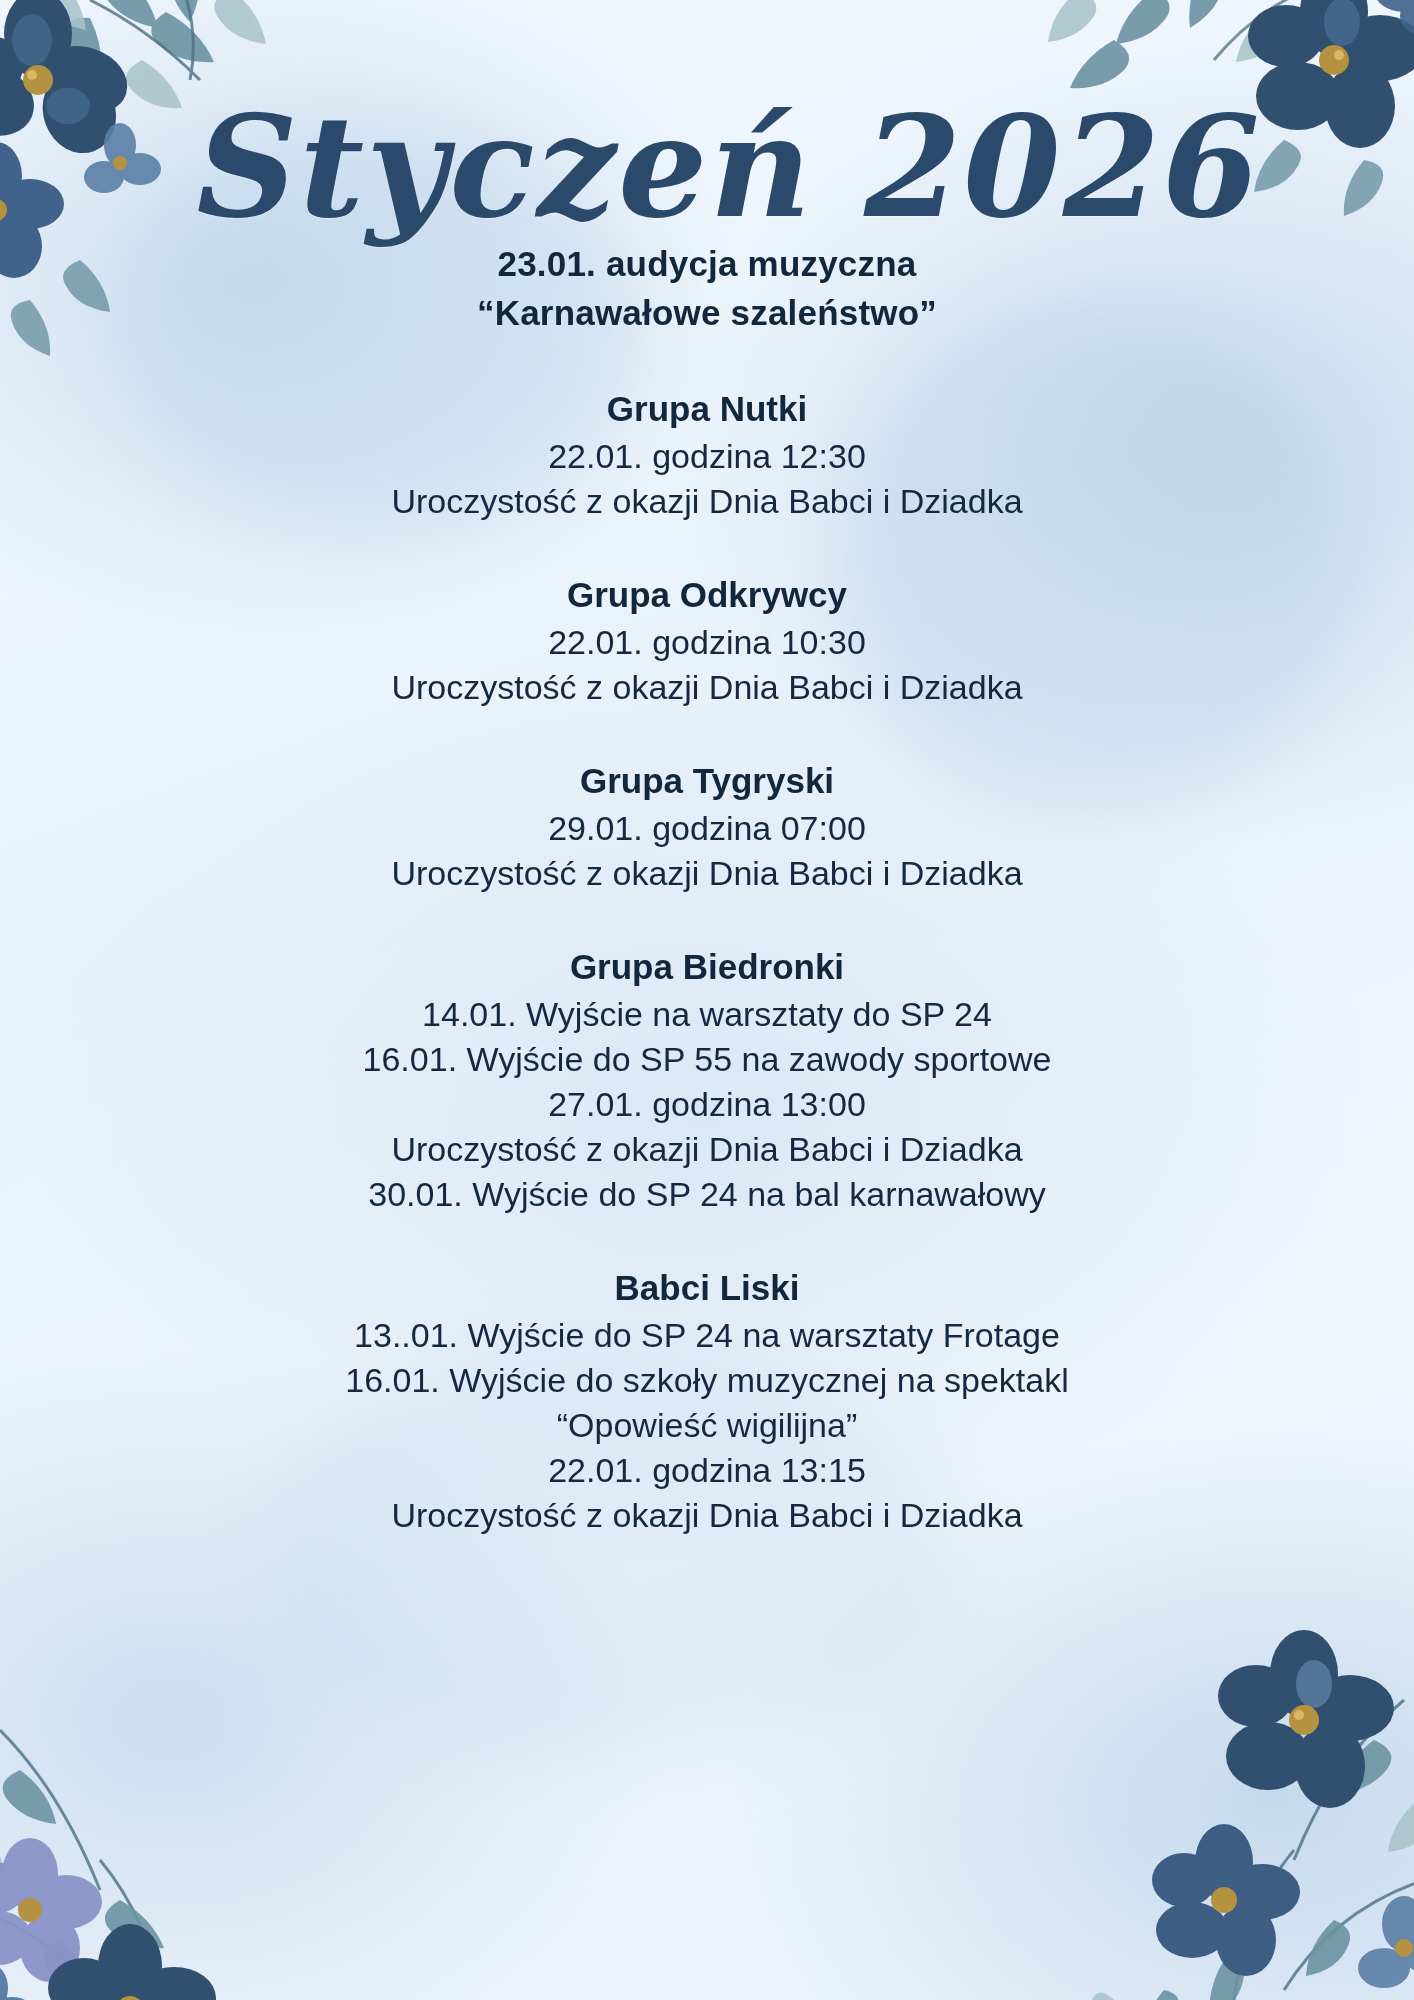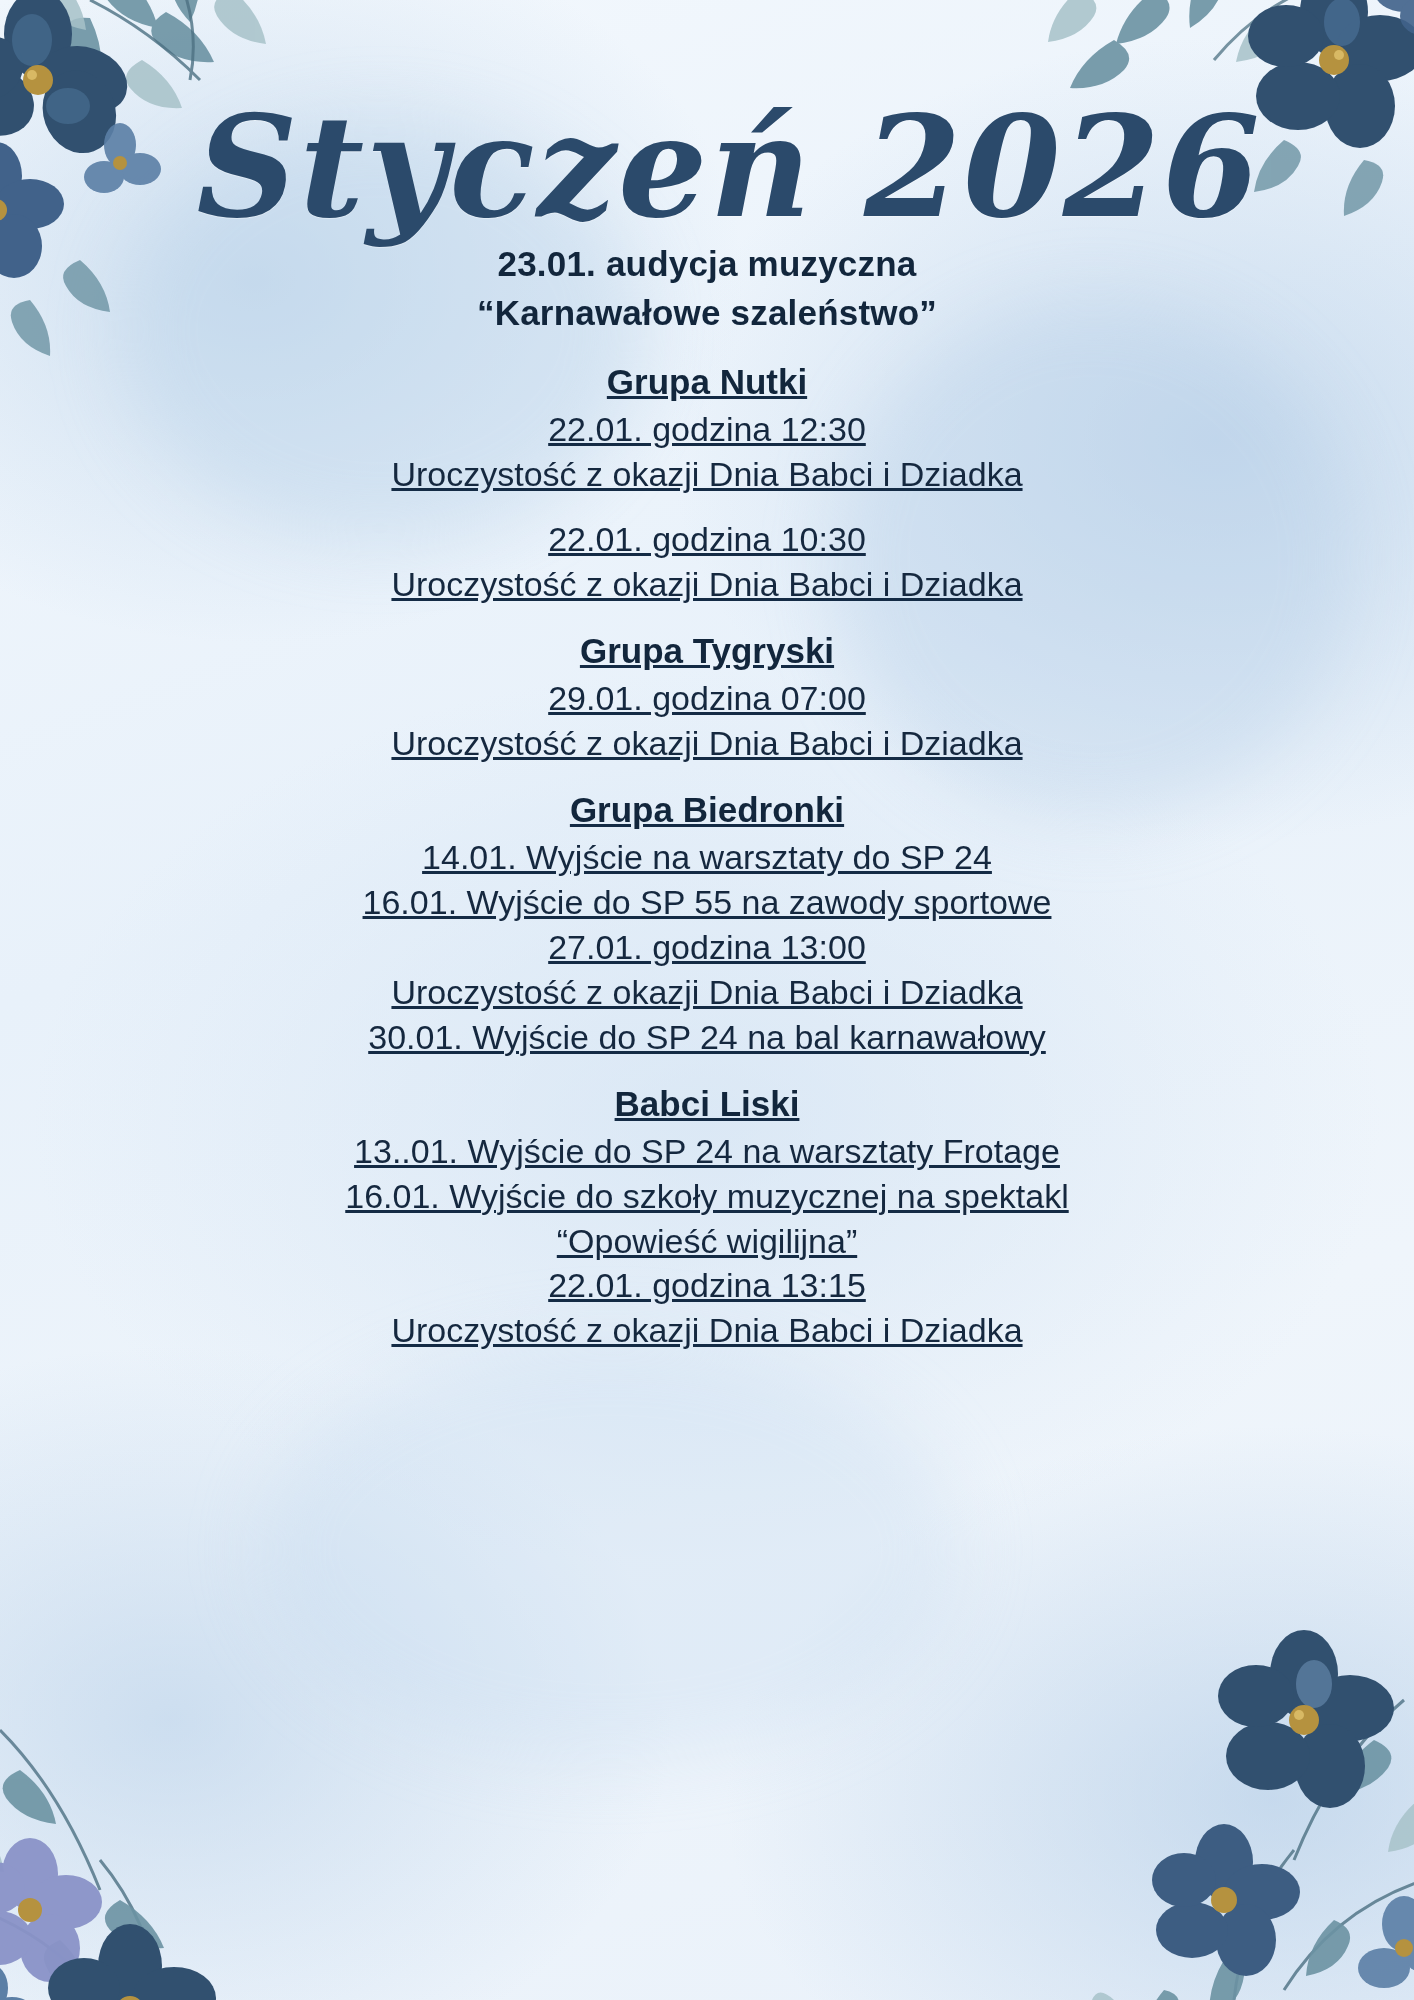--- a/index.html
+++ b/index.html
@@ -66,22 +66,21 @@
     padding-left: 44px;
   }
   .headline {
     font-weight: 700;
     font-size: 35px;
     line-height: 1.42;
     color: #12263c;
     letter-spacing: 0.2px;
   }
   .group {
-    margin-top: 20px;
-    text-decoration: underline;
+    margin-top: 47px;
   }
   .group-name {
     font-weight: 700;
     font-size: 35px;
     line-height: 1.35;
     color: #12263c;
     margin-bottom: 2px;
   }
   .group-line {
     font-size: 34px;
@@ -320,20 +319,21 @@
       <div>“Karnawałowe szaleństwo”</div>
     </div>
 
     <div class="group">
       <div class="group-name">Grupa Nutki</div>
       <div class="group-line">22.01. godzina 12:30</div>
       <div class="group-line">Uroczystość z okazji Dnia Babci i Dziadka</div>
     </div>
 
     <div class="group">
+      <div class="group-name">Grupa Odkrywcy</div>
       <div class="group-line">22.01. godzina 10:30</div>
       <div class="group-line">Uroczystość z okazji Dnia Babci i Dziadka</div>
     </div>
 
     <div class="group">
       <div class="group-name">Grupa Tygryski</div>
       <div class="group-line">29.01. godzina 07:00</div>
       <div class="group-line">Uroczystość z okazji Dnia Babci i Dziadka</div>
     </div>
 

